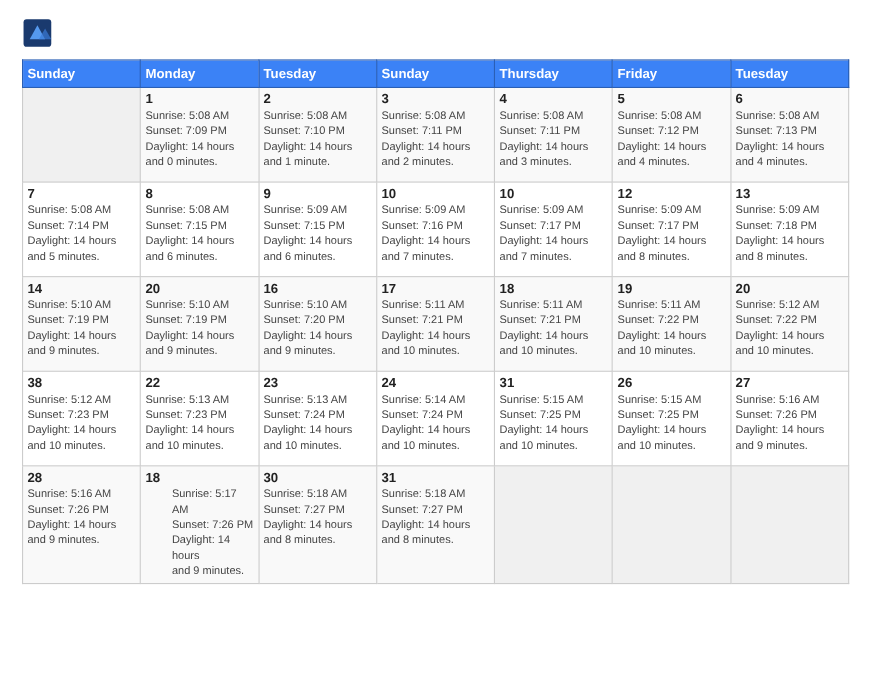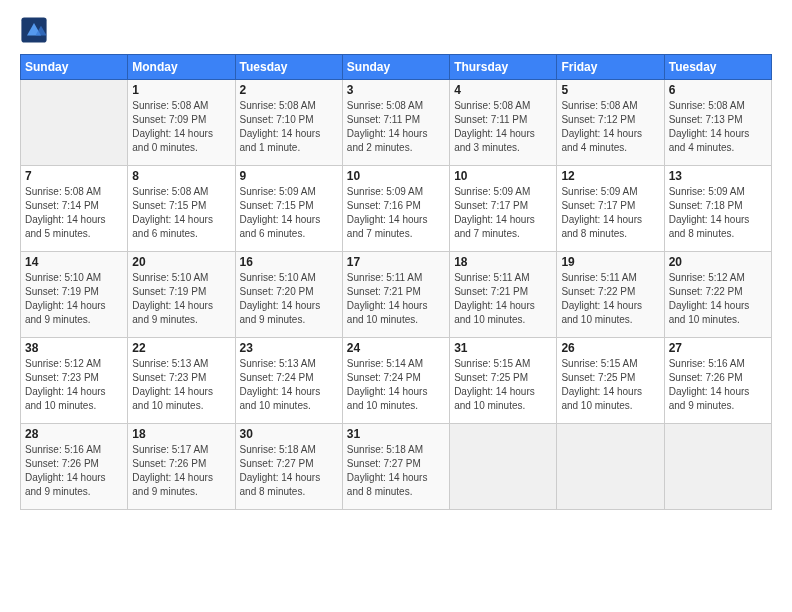--- a/index.html
+++ b/index.html
@@ -330,21 +330,21 @@
         <tr>
           <td>
             <span class="day-number">28</span>
             <div class="day-info" style="white-space: pre-line;">Sunrise: 5:16 AM
 Sunset: 7:26 PM
 Daylight: 14 hours
 and 9 minutes.</div>
           </td>
           <td>
             <span class="day-number">18</span>
-            <div class="day-info" style="white-space: pre-line;">Sunrise: 5:17 AM
+            <div class="day-info" style="white-space: pre-line; margin-left: 24px;">Sunrise: 5:17 AM
 Sunset: 7:26 PM
 Daylight: 14 hours
 and 9 minutes.</div>
           </td>
           <td>
             <span class="day-number">30</span>
             <div class="day-info" style="white-space: pre-line;">Sunrise: 5:18 AM
 Sunset: 7:27 PM
 Daylight: 14 hours
 and 8 minutes.</div>

